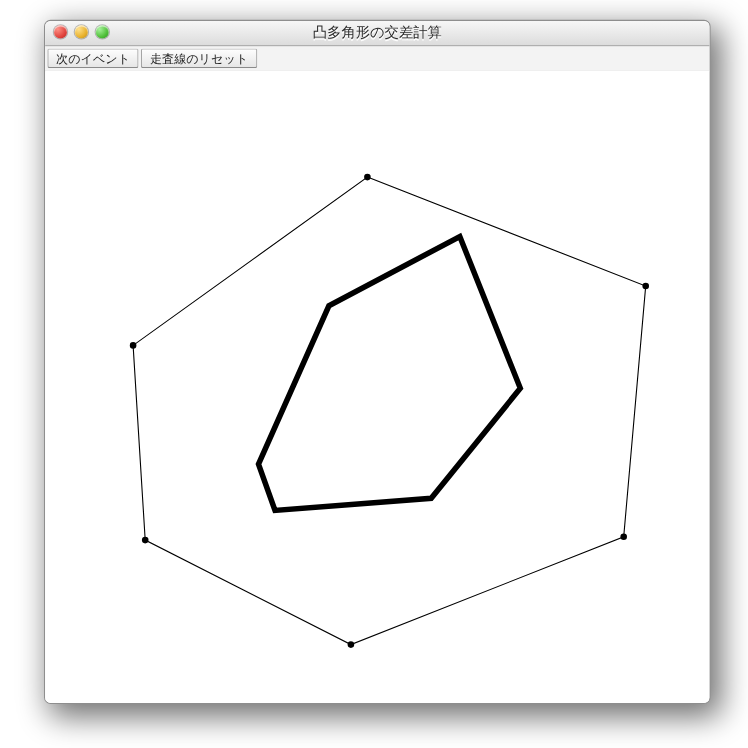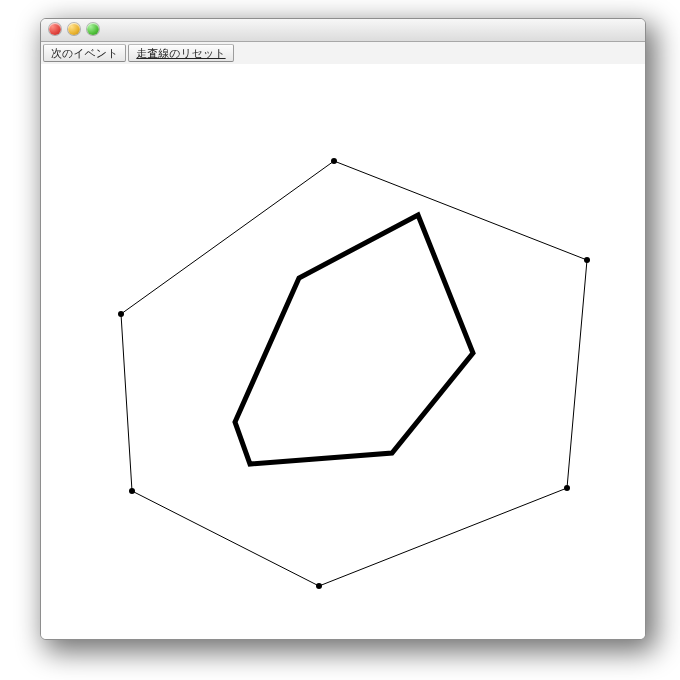--- a/index.html
+++ b/index.html
@@ -87,21 +87,21 @@
     font-size: 11px;
     color: #222;
     display: flex;
     align-items: center;
     cursor: default;
     margin: 2px 0 2px 2px;
     border-radius: 2px;
     box-shadow: inset 0 1px 0 rgba(255,255,255,0.6);
     user-select: none;
   }
-  .tb-btn + .tb-btn { margin-left: 2px; text-decoration: underline; }
+  .tb-btn + .tb-btn { margin-left: 2px; }
   .canvas {
     position: absolute;
     left: 0;
     top: 45px;
     right: 0;
     bottom: 0;
     background: #fff;
   }
   svg { display:block; }
 </style>
@@ -112,20 +112,21 @@
   <div class="shadow"></div>
 
   <div class="window">
 
     <div class="titlebar">
       <div class="traffic">
         <div class="tl red"></div>
         <div class="tl yellow"></div>
         <div class="tl green"></div>
       </div>
+      <div class="title">凸多角形の交差計算</div>
     </div>
 
     <div class="toolbar">
       <div class="tb-btn">
         <span>次のイベント</span>
       </div>
       <div class="tb-btn">
         <span>走査線のリセット</span>
       </div>
     </div>

